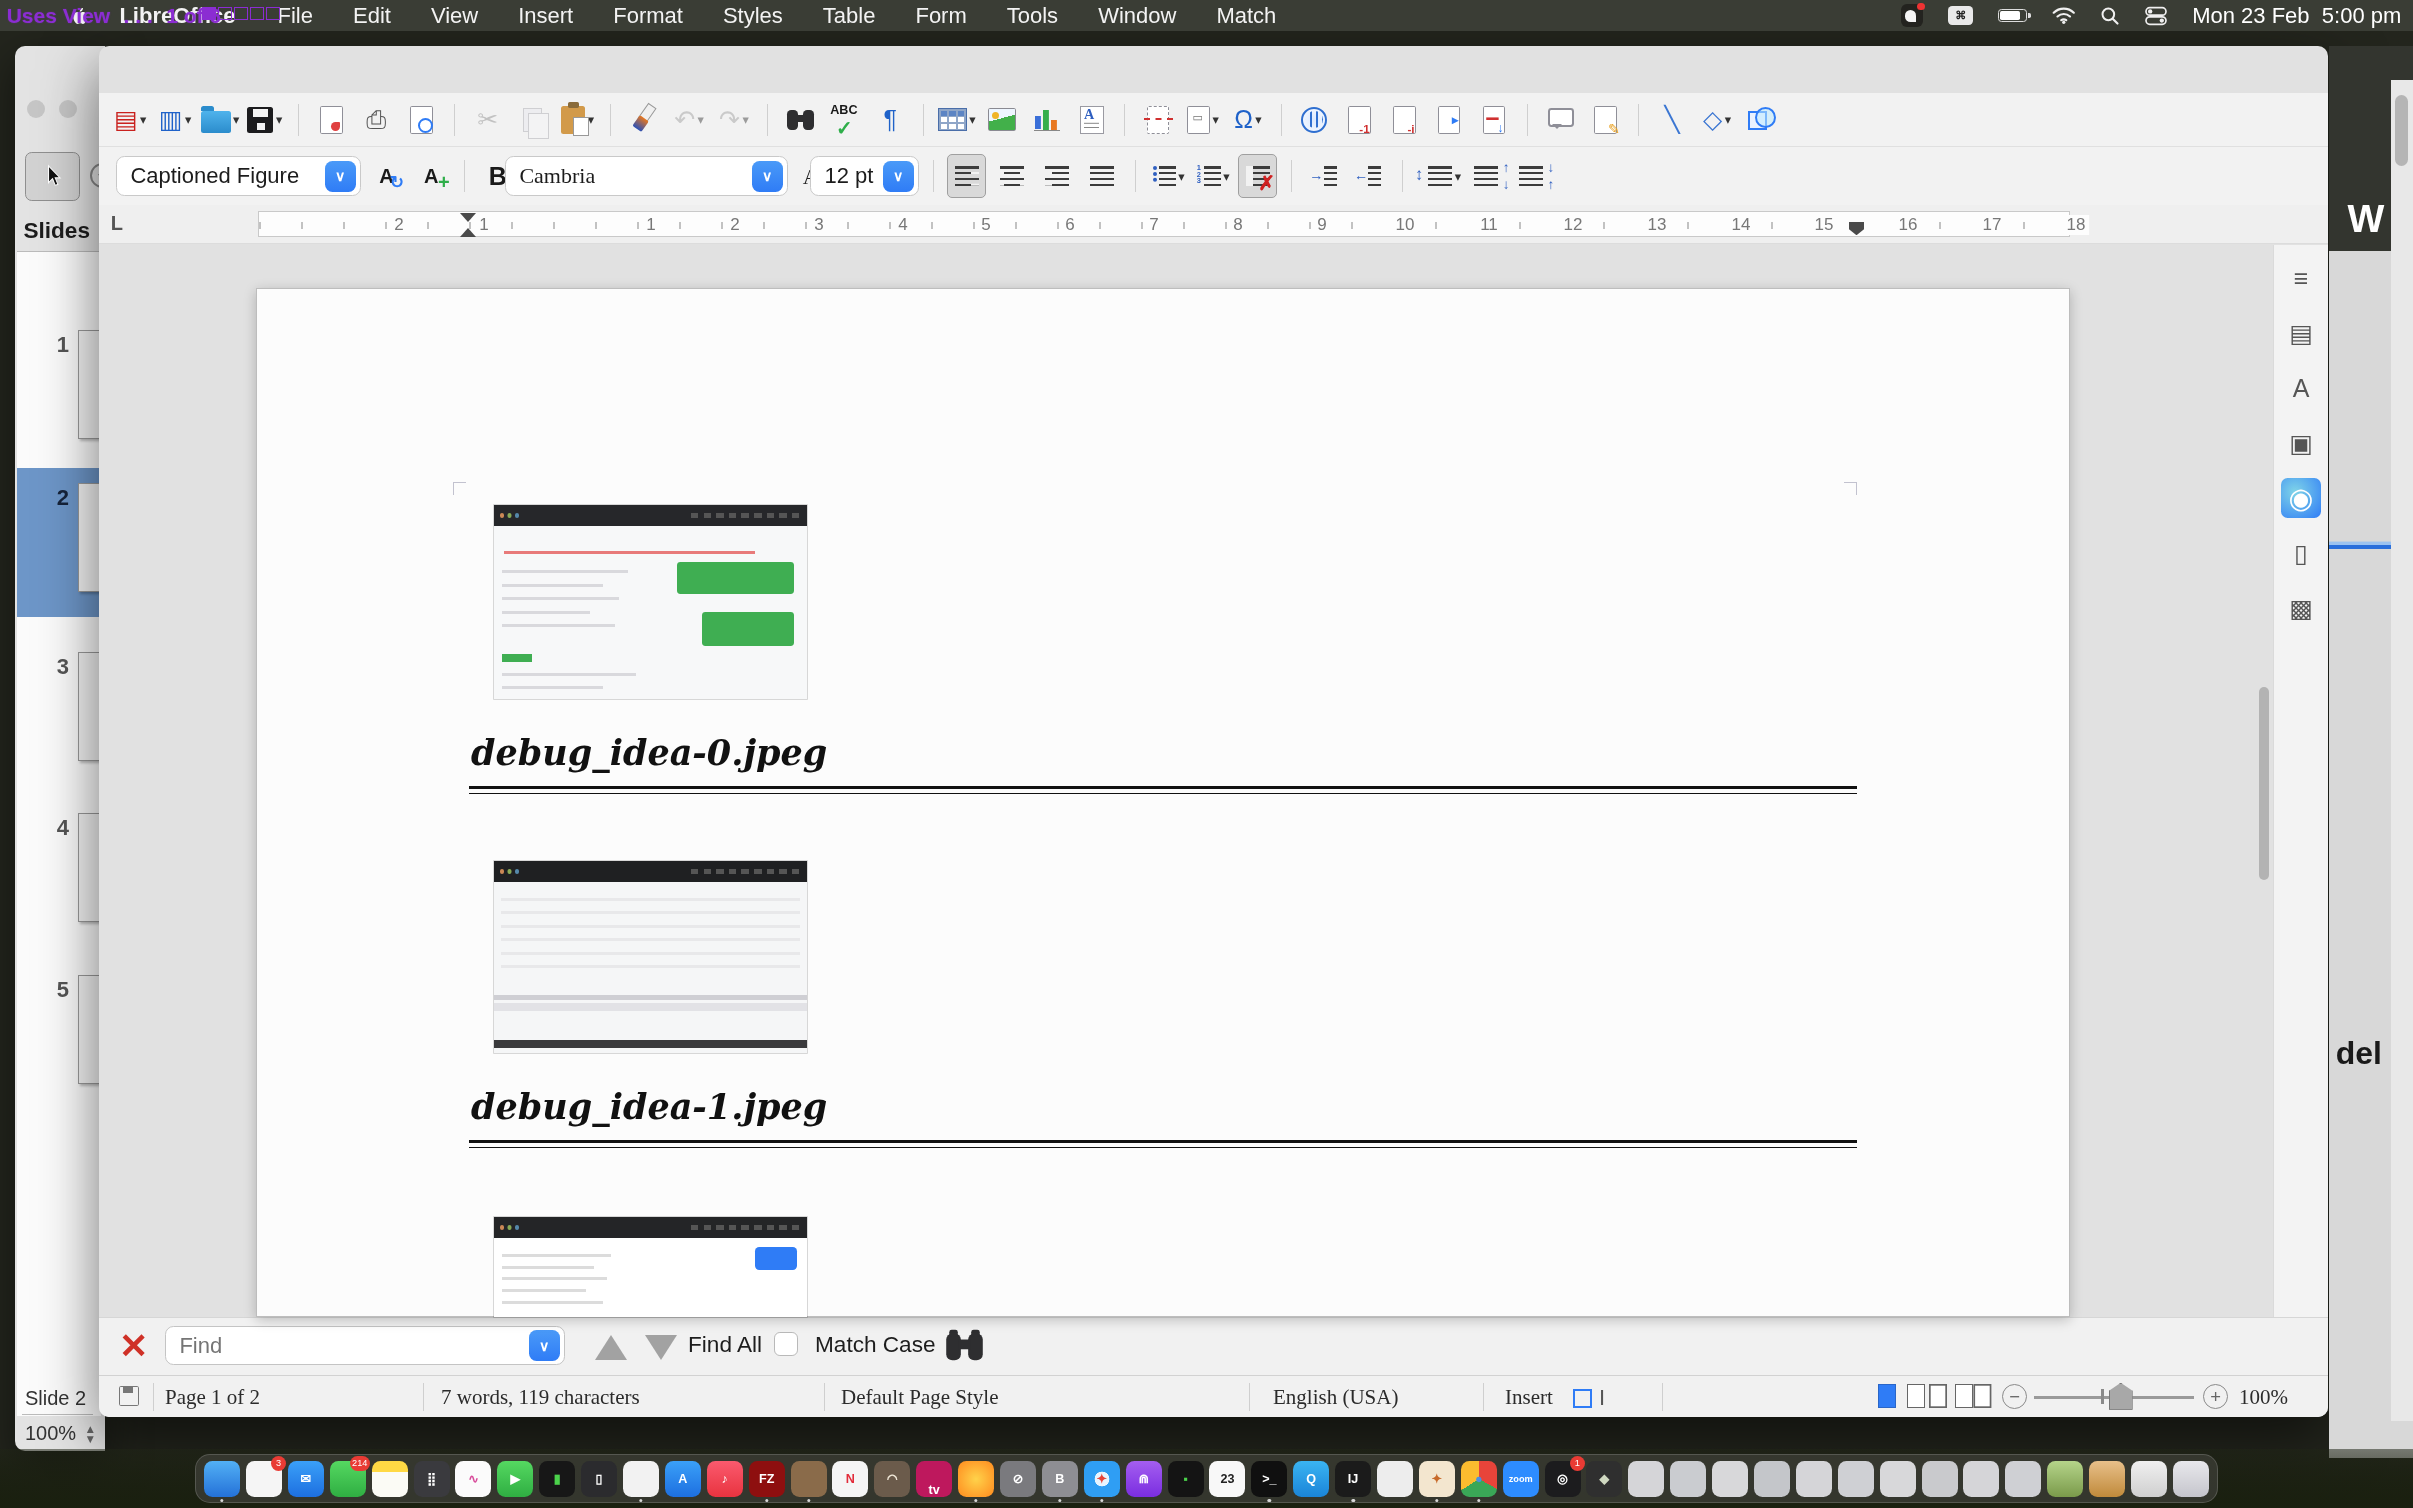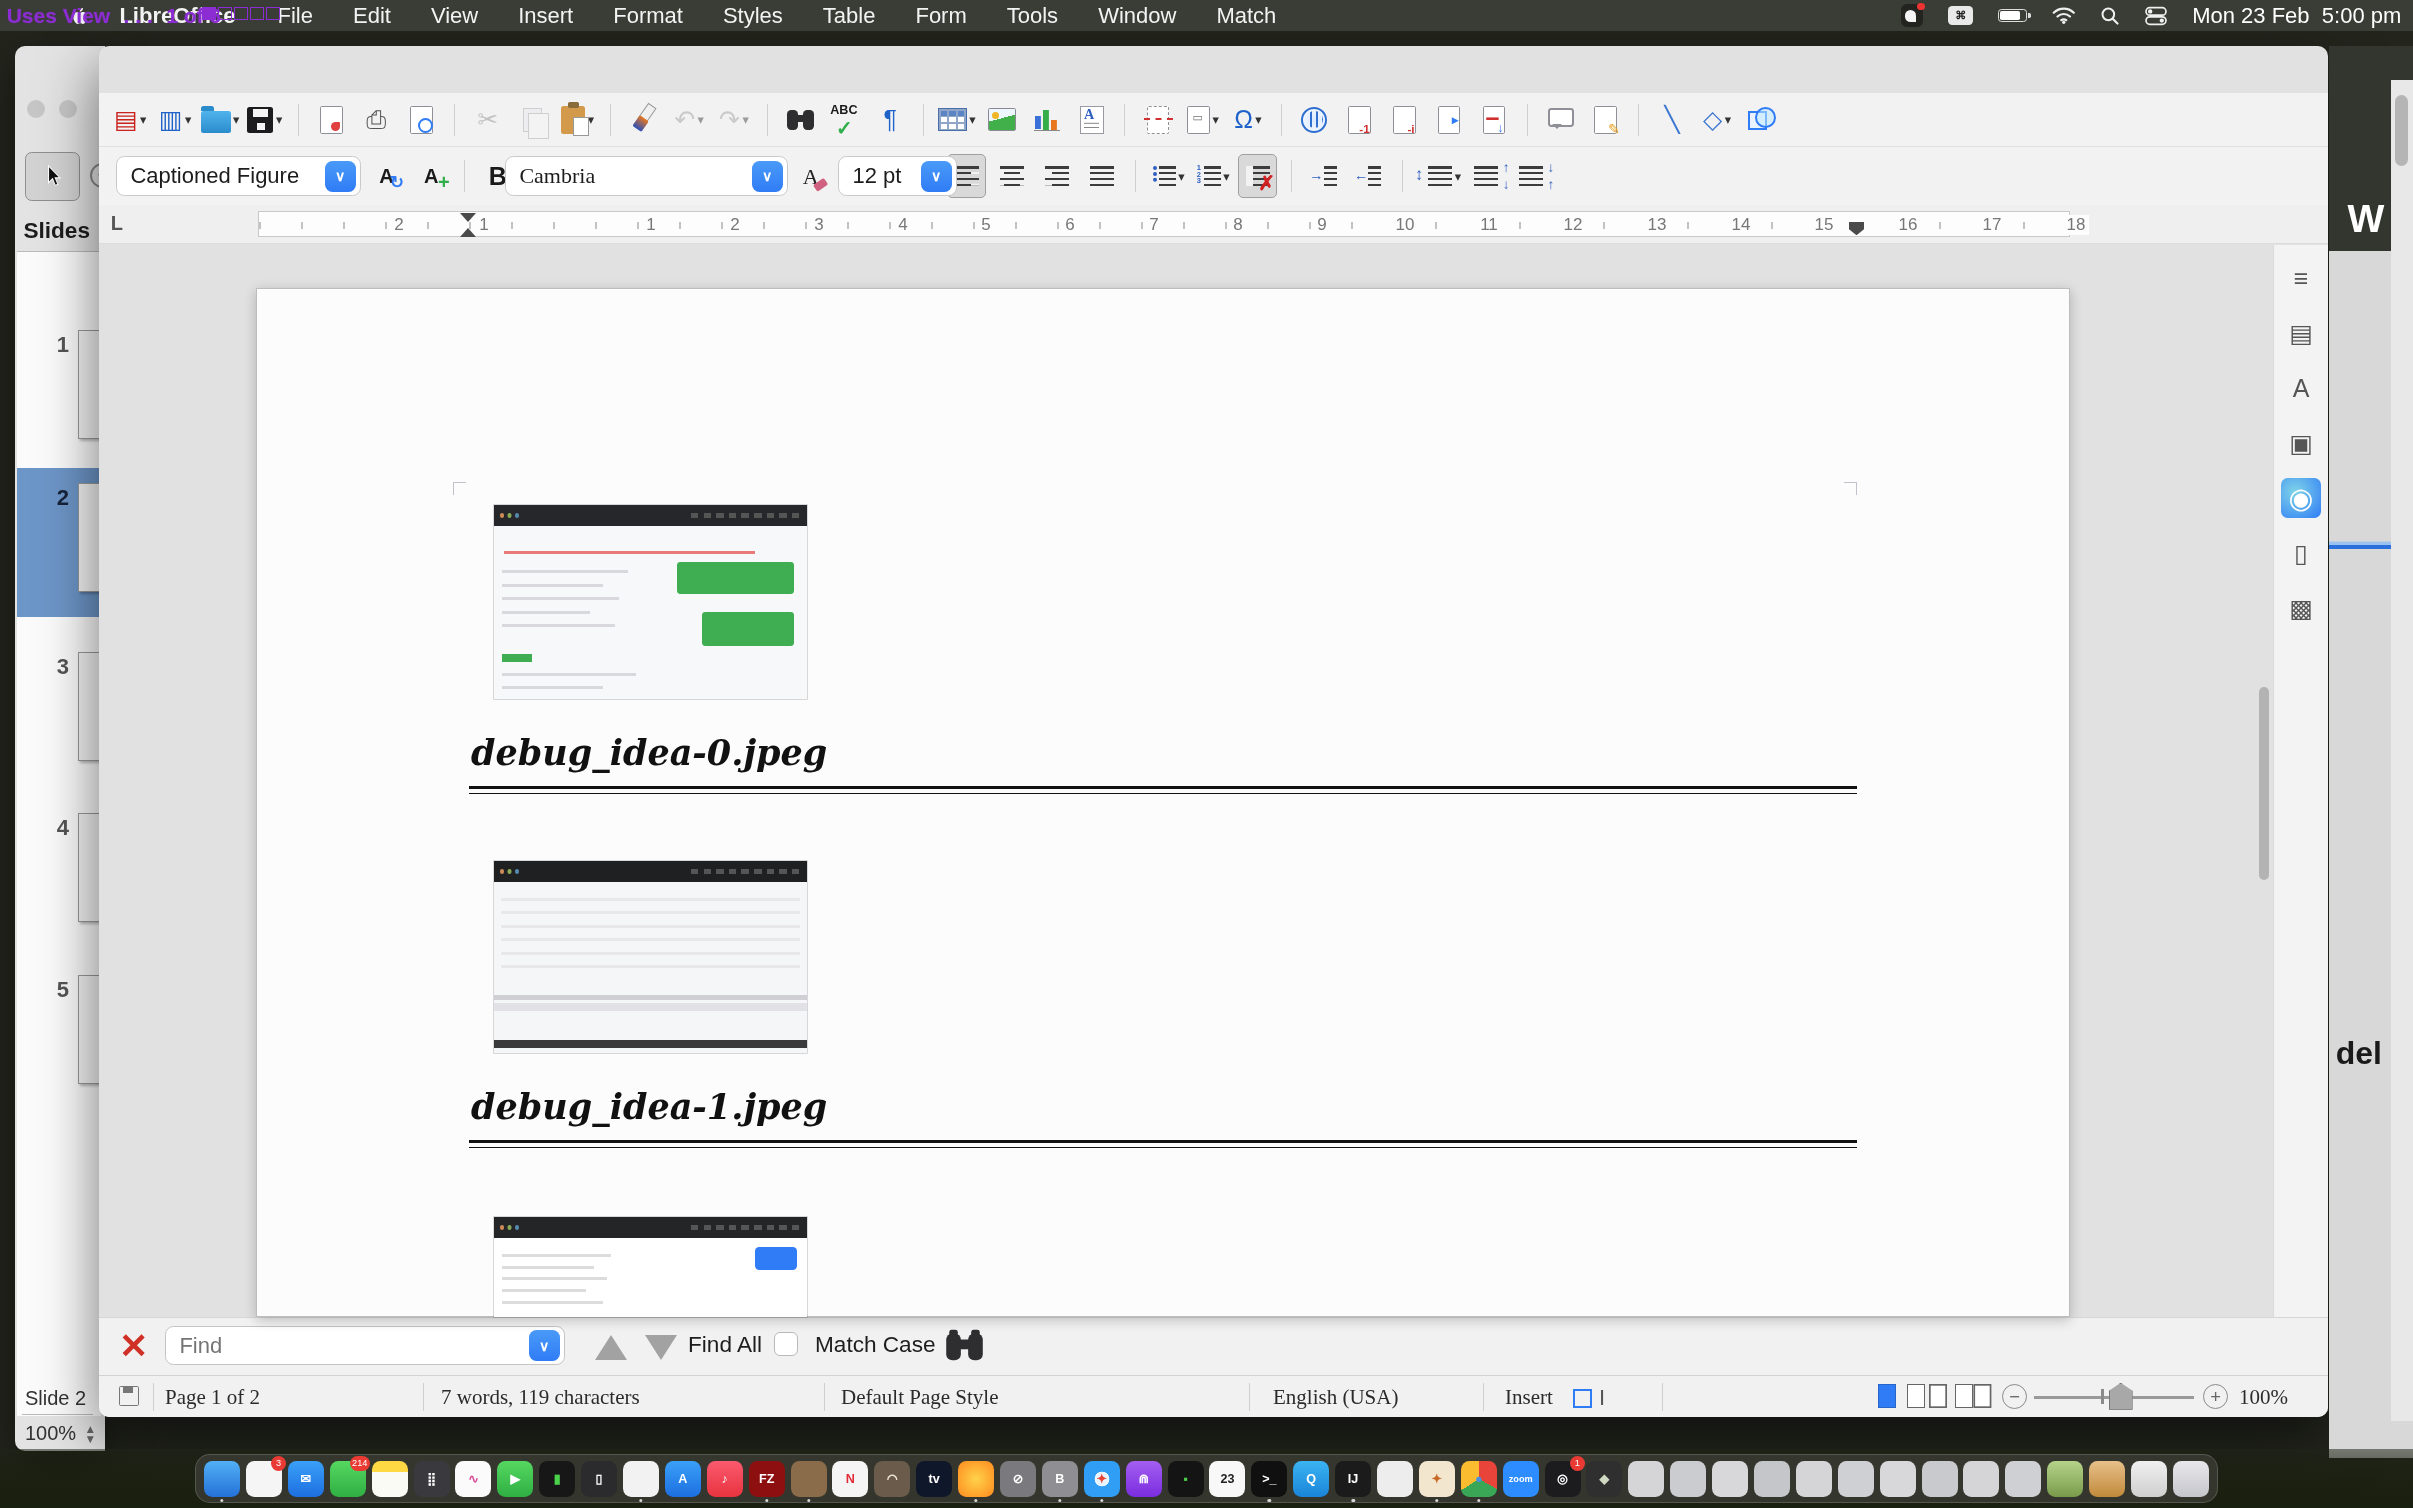--- a/index.html
+++ b/index.html
@@ -560,21 +560,21 @@
         <button class="tbtn">
           <span class="glyph ic-pdec"></span>
         </button>
       </span>
   </div>
 
   <div class="combo" style="position:absolute;left:406px;top:110px;width:283px;font-family:'Liberation Serif',serif">
     <span>Cambria</span>
       <span class="cv">∨</span>
   </div>
-  <div class="combo" style="position:absolute;left:739px;top:110px;width:119px">
+  <div class="combo" style="position:absolute;left:711px;top:110px;width:109px">
     <span>12 pt</span>
       <span class="cv">∨</span>
   </div>
 
   <div class="rulerrow">
     <span class="tabsel">L</span>
     <div class="rband">
       <div class="rticks"></div>
       <span><span class="rnum" style="left: 140px;">2</span><span class="rnum" style="left: 225px;">1</span></span>
       <span><span class="rnum" style="left: 392px;">1</span><span class="rnum" style="left: 476px;">2</span><span class="rnum" style="left: 560px;">3</span><span class="rnum" style="left: 644px;">4</span><span class="rnum" style="left: 727px;">5</span><span class="rnum" style="left: 811px;">6</span><span class="rnum" style="left: 895px;">7</span><span class="rnum" style="left: 979px;">8</span><span class="rnum" style="left: 1063px;">9</span><span class="rnum" style="left: 1146px;">10</span><span class="rnum" style="left: 1230px;">11</span><span class="rnum" style="left: 1314px;">12</span><span class="rnum" style="left: 1398px;">13</span><span class="rnum" style="left: 1482px;">14</span><span class="rnum" style="left: 1565px;">15</span><span class="rnum" style="left: 1649px;">16</span><span class="rnum" style="left: 1733px;">17</span><span class="rnum" style="left: 1817px;">18</span></span>
@@ -771,21 +771,21 @@
 
       </button>
       <button class="dicon" style="background: rgb(245, 245, 245);">
         <span class="dlabel" style="color: rgb(226, 44, 58);">N</span>
 
       </button>
       <button class="dicon" style="background: rgb(107, 91, 75);">
         <span class="dlabel" style="color: rgb(240, 232, 216);">◠</span>
 
       </button>
-      <button class="dicon" style="background: #0f172a;">
+      <button class="dicon" style="background: #be185d; align-items: flex-end;">
         <span class="dlabel">tv</span>
 
       </button>
       <button class="dicon dot" style="background: radial-gradient(circle, rgb(255, 210, 74), rgb(255, 138, 30));">
         <span class="dlabel"></span>
 
       </button>
       <button class="dicon" style="background: rgb(122, 122, 126);">
         <span class="dlabel">⊘</span>
 

